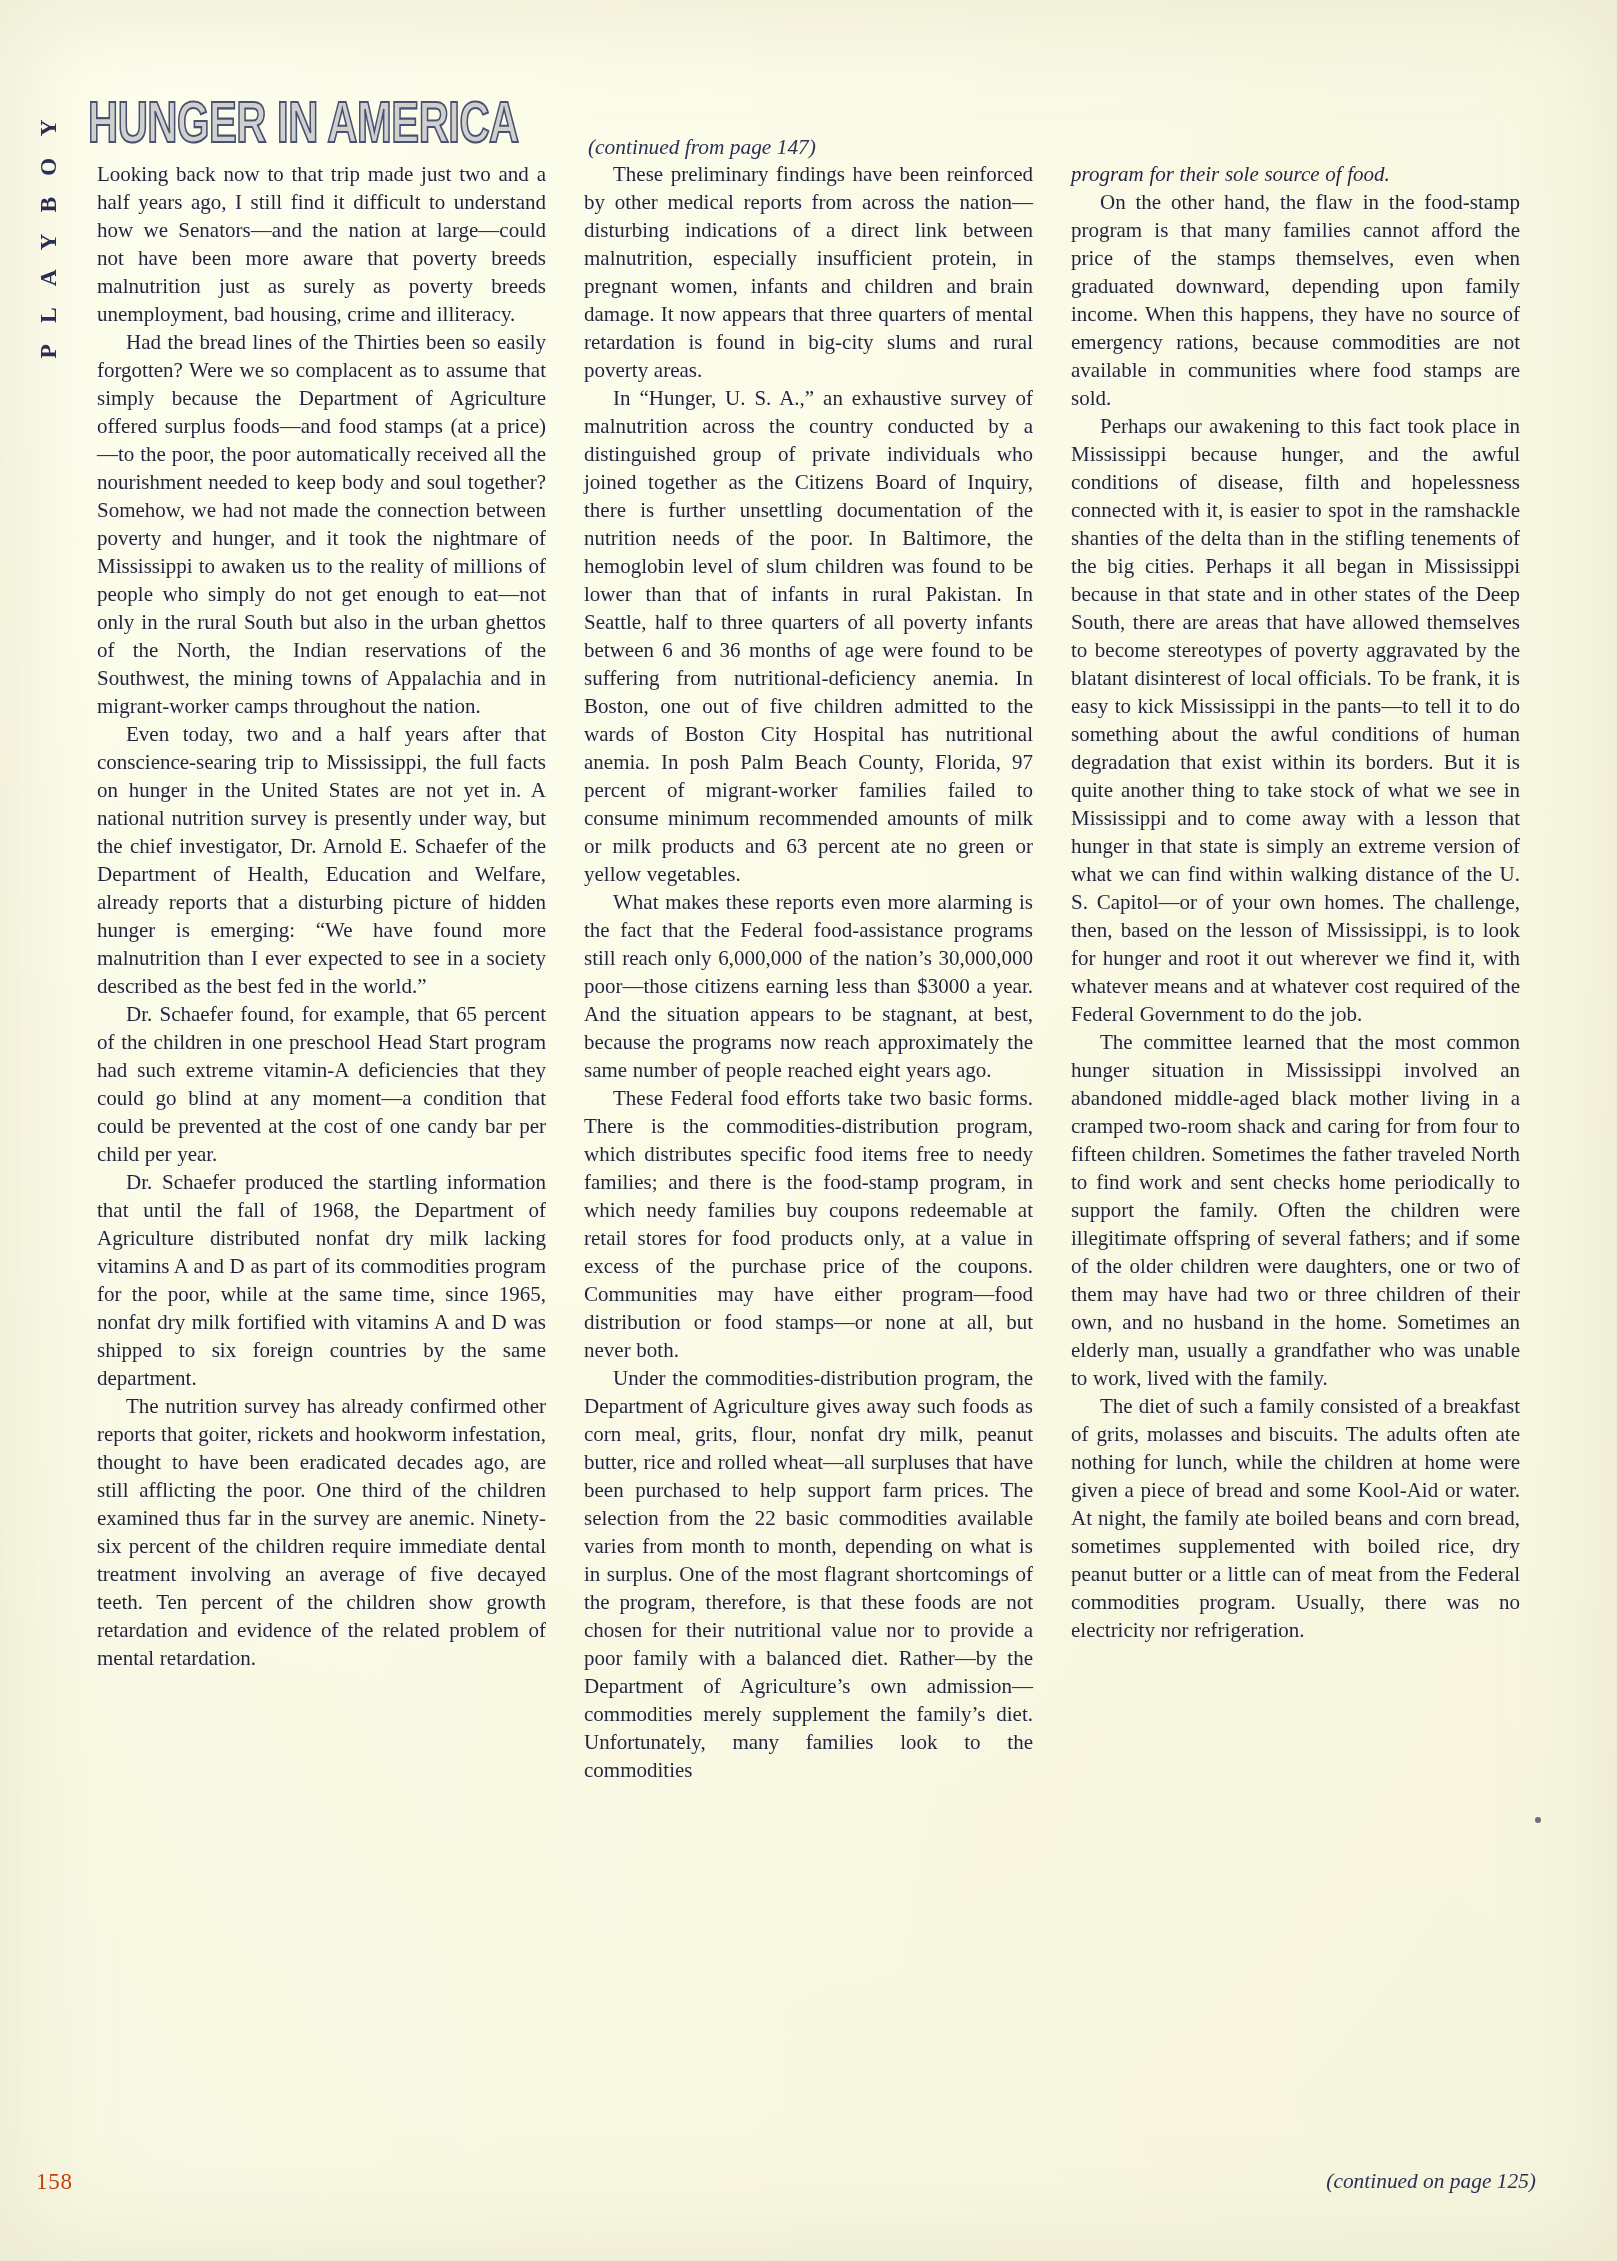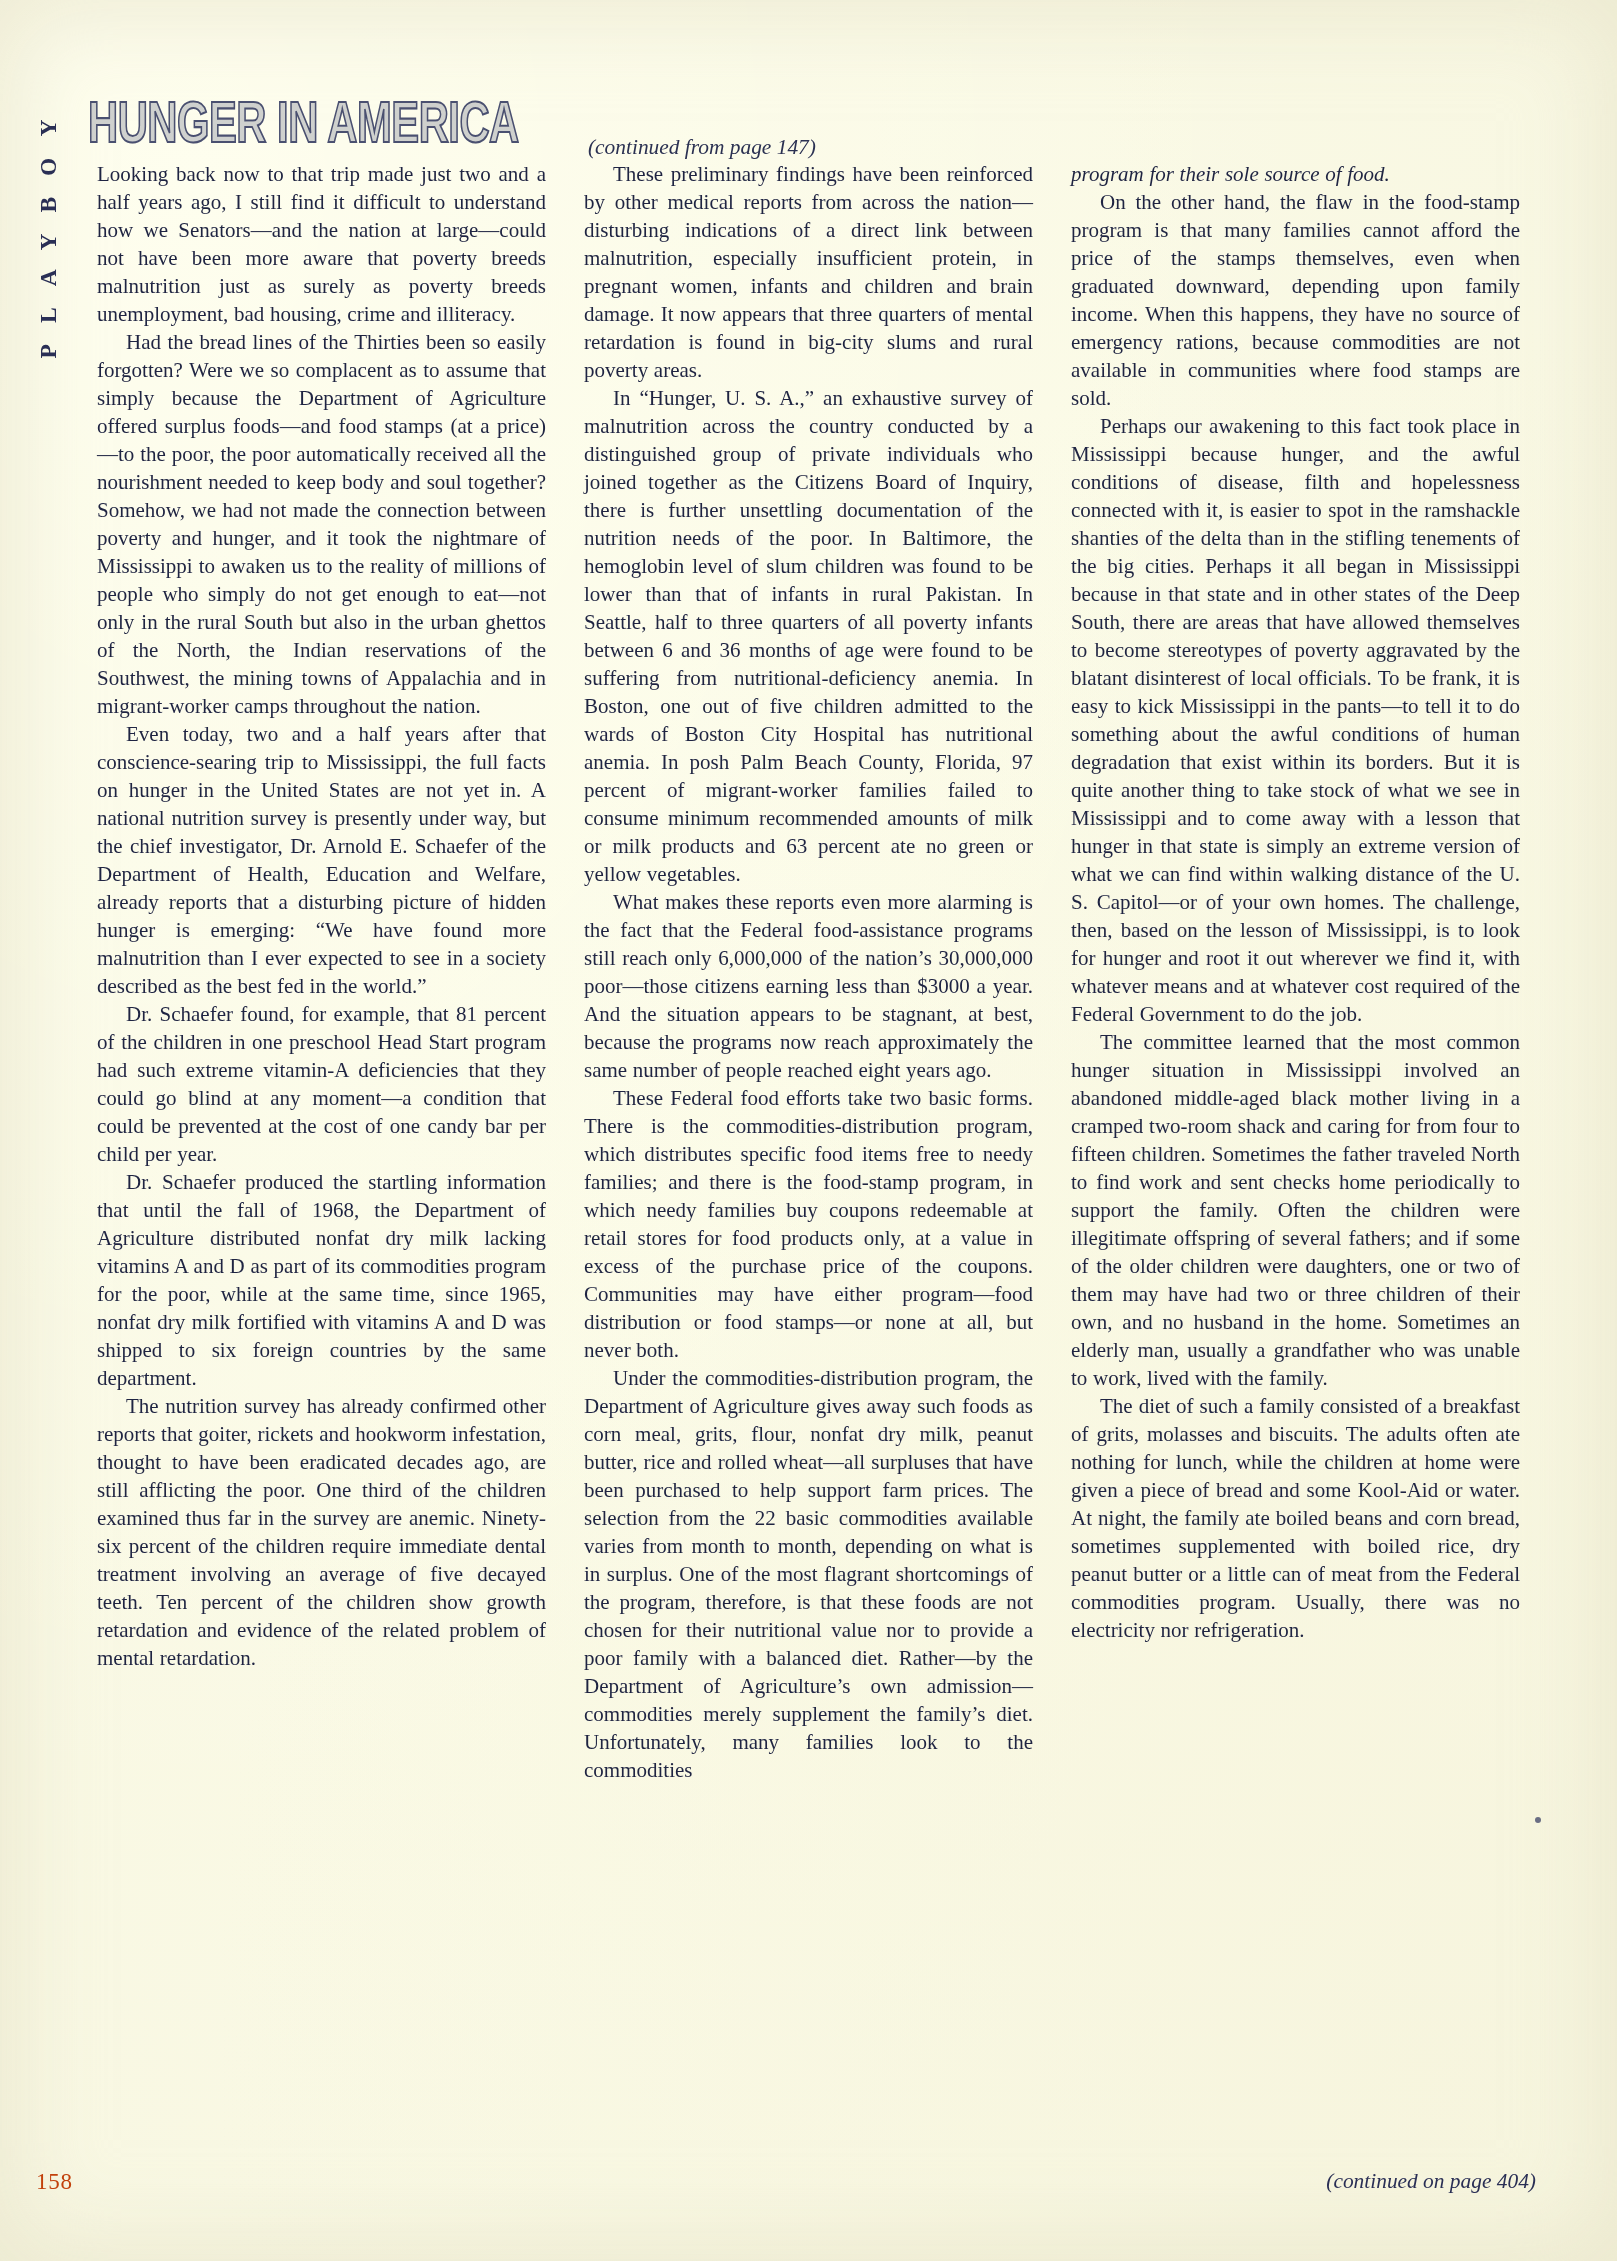--- a/index.html
+++ b/index.html
@@ -146,21 +146,21 @@
 <div class="headline">HUNGER IN AMERICA</div>
 
 <div class="kicker">(continued from page 147)</div>
 
 <div class="columns">
   <div class="col col--1">
     <div class="stack" id="col-1-stack">
         <p class="lede">Looking back now to that trip made just two and a half years ago, I still find it difficult to understand how we Senators—and the nation at large—could not have been more aware that poverty breeds malnutrition just as surely as poverty breeds unemployment, bad housing, crime and illiteracy.</p>
         <p>Had the bread lines of the Thirties been so easily forgotten? Were we so complacent as to assume that simply because the Department of Agriculture offered surplus foods—and food stamps (at a price)—to the poor, the poor automatically received all the nourishment needed to keep body and soul together? Somehow, we had not made the connection between poverty and hunger, and it took the nightmare of Mississippi to awaken us to the reality of millions of people who simply do not get enough to eat—not only in the rural South but also in the urban ghettos of the North, the Indian reservations of the Southwest, the mining towns of Appalachia and in migrant-worker camps throughout the nation.</p>
         <p>Even today, two and a half years after that conscience-searing trip to Mississippi, the full facts on hunger in the United States are not yet in. A national nutrition survey is presently under way, but the chief investigator, Dr. Arnold E. Schaefer of the Department of Health, Education and Welfare, already reports that a disturbing picture of hidden hunger is emerging: “We have found more malnutrition than I ever expected to see in a society described as the best fed in the world.”</p>
-        <p>Dr. Schaefer found, for example, that 81 percent of the children in one preschool Head Start program had such extreme vitamin-A deficiencies that they could go blind at any moment—a condition that could be prevented at the cost of one candy bar per child per year.</p>
+        <p>Dr. Schaefer found, for example, that 65 percent of the children in one preschool Head Start program had such extreme vitamin-A deficiencies that they could go blind at any moment—a condition that could be prevented at the cost of one candy bar per child per year.</p>
         <p>Dr. Schaefer produced the startling information that until the fall of 1968, the Department of Agriculture distributed nonfat dry milk lacking vitamins A and D as part of its commodities program for the poor, while at the same time, since 1965, nonfat dry milk fortified with vitamins A and D was shipped to six foreign countries by the same department.</p>
         <p>The nutrition survey has already confirmed other reports that goiter, rickets and hookworm infestation, thought to have been eradicated decades ago, are still afflicting the poor. One third of the children examined thus far in the survey are anemic. Ninety-six percent of the children require immediate dental treatment involving an average of five decayed teeth. Ten percent of the children show growth retardation and evidence of the related problem of mental retardation.</p>
       </div>
   </div>
   <div class="col col--2">
     <div class="stack" id="col-2-stack">
         <p>These preliminary findings have been reinforced by other medical reports from across the nation—disturbing indications of a direct link between malnutrition, especially insufficient protein, in pregnant women, infants and children and brain damage. It now appears that three quarters of mental retardation is found in big-city slums and rural poverty areas.</p>
         <p>In “Hunger, U. S. A.,” an exhaustive survey of malnutrition across the country conducted by a distinguished group of private individuals who joined together as the Citizens Board of Inquiry, there is further unsettling documentation of the nutrition needs of the poor. In Baltimore, the hemoglobin level of slum children was found to be lower than that of infants in rural Pakistan. In Seattle, half to three quarters of all poverty infants between 6 and 36 months of age were found to be suffering from nutritional-deficiency anemia. In Boston, one out of five children admitted to the wards of Boston City Hospital has nutritional anemia. In posh Palm Beach County, Florida, 97 percent of migrant-worker families failed to consume minimum recommended amounts of milk or milk products and 63 percent ate no green or yellow vegetables.</p>
         <p>What makes these reports even more alarming is the fact that the Federal food-assistance programs still reach only 6,000,000 of the nation’s 30,000,000 poor—those citizens earning less than $3000 a year. And the situation appears to be stagnant, at best, because the programs now reach approximately the same number of people reached eight years ago.</p>
         <p>These Federal food efforts take two basic forms. There is the commodities-distribution program, which distributes specific food items free to needy families; and there is the food-stamp program, in which needy families buy coupons redeemable at retail stores for food products only, at a value in excess of the purchase price of the coupons. Communities may have either program—food distribution or food stamps—or none at all, but never both.</p>
@@ -174,14 +174,14 @@
         <p>Perhaps our awakening to this fact took place in Mississippi because hunger, and the awful conditions of disease, filth and hopelessness connected with it, is easier to spot in the ramshackle shanties of the delta than in the stifling tenements of the big cities. Perhaps it all began in Mississippi because in that state and in other states of the Deep South, there are areas that have allowed themselves to become stereotypes of poverty aggravated by the blatant disinterest of local officials. To be frank, it is easy to kick Mississippi in the pants—to tell it to do something about the awful conditions of human degradation that exist within its borders. But it is quite another thing to take stock of what we see in Mississippi and to come away with a lesson that hunger in that state is simply an extreme version of what we can find within walking distance of the U. S. Capitol—or of your own homes. The challenge, then, based on the lesson of Mississippi, is to look for hunger and root it out wherever we find it, with whatever means and at whatever cost required of the Federal Government to do the job.</p>
         <p>The committee learned that the most common hunger situation in Mississippi involved an abandoned middle-aged black mother living in a cramped two-room shack and caring for from four to fifteen children. Sometimes the father traveled North to find work and sent checks home periodically to support the family. Often the children were illegitimate offspring of several fathers; and if some of the older children were daughters, one or two of them may have had two or three children of their own, and no husband in the home. Sometimes an elderly man, usually a grandfather who was unable to work, lived with the family.</p>
         <p>The diet of such a family consisted of a breakfast of grits, molasses and biscuits. The adults often ate nothing for lunch, while the children at home were given a piece of bread and some Kool-Aid or water. At night, the family ate boiled beans and corn bread, sometimes supplemented with boiled rice, dry peanut butter or a little can of meat from the Federal commodities program. Usually, there was no electricity nor refrigeration.</p>
       </div>
   </div>
 </div>
 
 <div class="ink-speck"></div>
 
 <div class="folio">158</div>
-<div class="continued-on">(continued on page 404)</div>
+<div class="continued-on">(continued on page 125)</div>
 
 
 </body></html>

